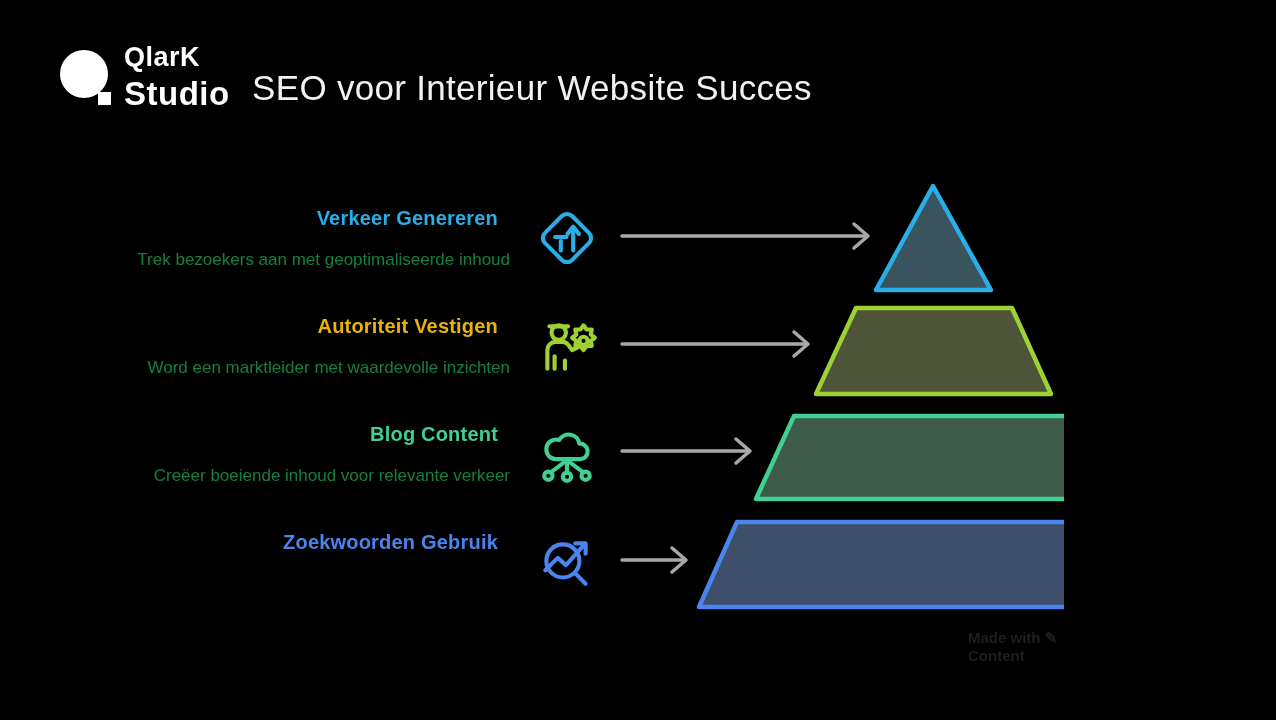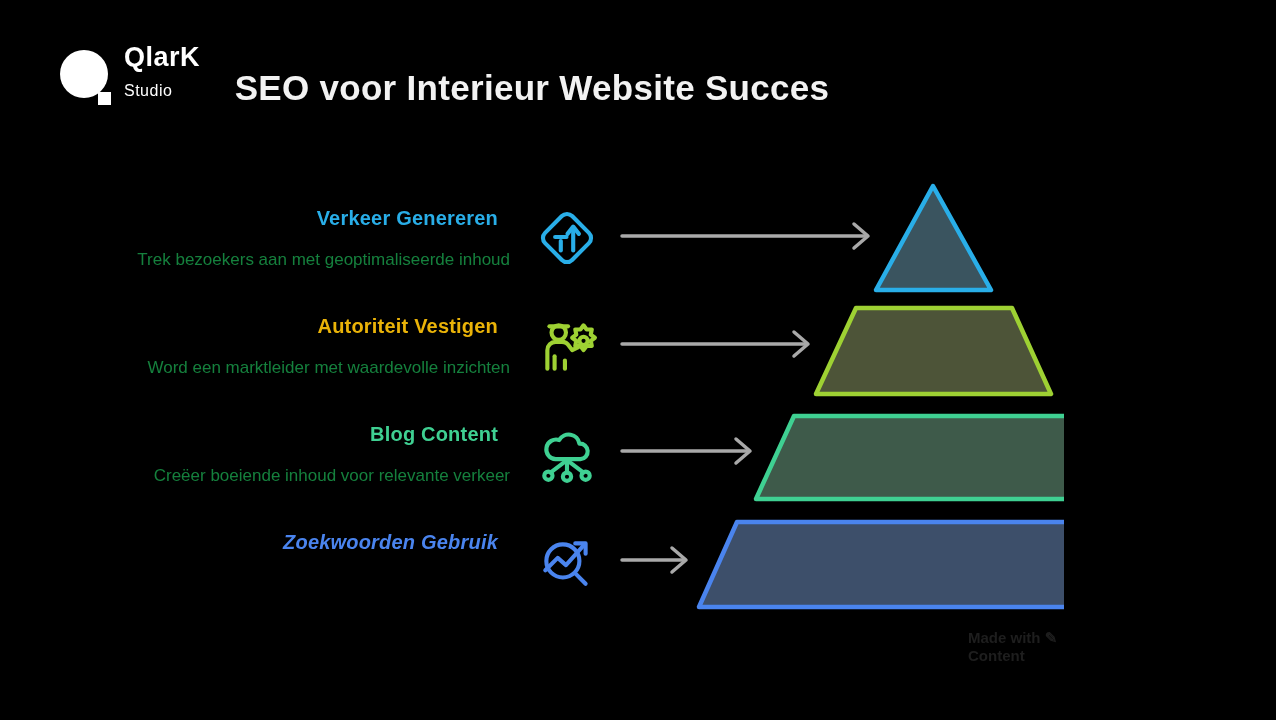--- a/index.html
+++ b/index.html
@@ -7,25 +7,25 @@
     position:relative;width:1064px;height:720px;background:#000;overflow:hidden;
     font-family:"Liberation Sans", sans-serif;
   }
   
   .logo{position:absolute;left:60px;top:44px;display:flex;align-items:flex-start;}
   .logo-mark{position:relative;width:52px;height:60px;}
   .logo-circle{position:absolute;left:0;top:6px;width:48px;height:48px;border-radius:50%;background:#fff;}
   .logo-square{position:absolute;left:38px;top:48px;width:13px;height:13px;background:#fff;}
   .logo-text{margin-left:12px;color:#fff;line-height:1;}
   .logo-line1{font-size:27px;font-weight:700;letter-spacing:.5px;}
-  .logo-line2{font-size:16px;font-weight:400;margin-top:12px;letter-spacing:.5px;}
+  .logo-line2{font-size:33px;font-weight:700;margin-top:6px;letter-spacing:.5px;}
   
   .title{
     position:absolute;left:0;right:0;top:68px;text-align:center;
-    color:#f2f2f2;font-size:35px;font-weight:700;letter-spacing:.3px;
+    color:#f2f2f2;font-size:35px;font-weight:400;letter-spacing:.3px;
   }
   
   .tier-text{position:absolute;left:125px;width:385px;text-align:right;}
   .tier-heading{font-size:20px;font-weight:700;margin:12px;line-height:24px;letter-spacing:.2px;}
   .tier-desc{color:#15803d;font-size:17px;line-height:24px;margin-top:18px;font-weight:400;}
   .tier-icon{position:absolute;left:536px;width:62px;height:62px;}
   .tier-icon svg{width:100%;height:100%;}
   .conn-arrow{position:absolute;left:620px;height:40px;}
   
   .pyramid{position:absolute;left:660px;top:165px;width:560px;height:460px;}
@@ -103,21 +103,21 @@
       <circle cx="30" cy="52" r="4"></circle>
       <circle cx="48" cy="51" r="4"></circle>
     </svg>
   </div>
   <svg class="conn-arrow" style="top: 431px; color: rgb(169, 169, 169);" width="140" height="40" stroke="currentColor" fill="none" stroke-width="3.5" stroke-linecap="round" stroke-linejoin="round">
     <line x1="2" y1="20" x2="128" y2="20"></line>
     <polyline points="116,8 130,20 116,32"></polyline>
   </svg>
 
   <div class="tier-text" style="top:518px">
-    <div class="tier-heading" style="color: rgb(74, 132, 238); font-style: italic;">Zoekwoorden Gebruik</div>
+    <div class="tier-heading" style="color: rgb(74, 132, 238);">Zoekwoorden Gebruik</div>
   </div>
   <div class="tier-icon" style="top: 531px; color: rgb(74, 132, 238);">
     <svg viewBox="0 0 60 60" fill="none" stroke="currentColor" stroke-width="4" stroke-linecap="round" stroke-linejoin="round">
       <circle cx="26" cy="29" r="16"></circle>
       <line x1="38" y1="41" x2="48" y2="51"></line>
       <path d="M9 38 L21 26 L29 33 L47 13"></path>
       <polyline points="38,12 48,12 48,22"></polyline>
     </svg>
   </div>
   <svg class="conn-arrow" style="top: 540px; color: rgb(169, 169, 169);" width="76" height="40" stroke="currentColor" fill="none" stroke-width="3.5" stroke-linecap="round" stroke-linejoin="round">

